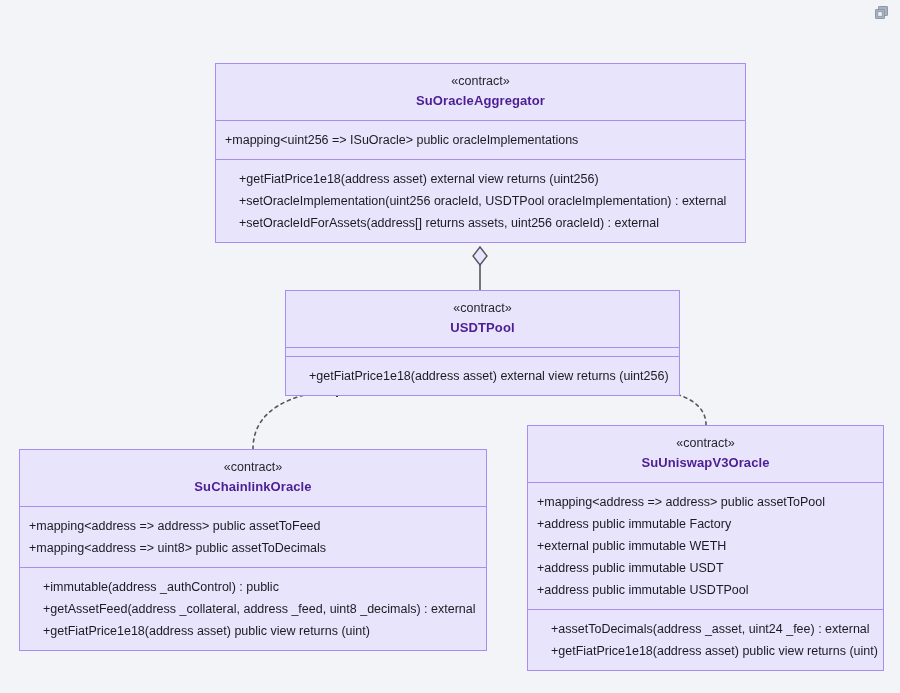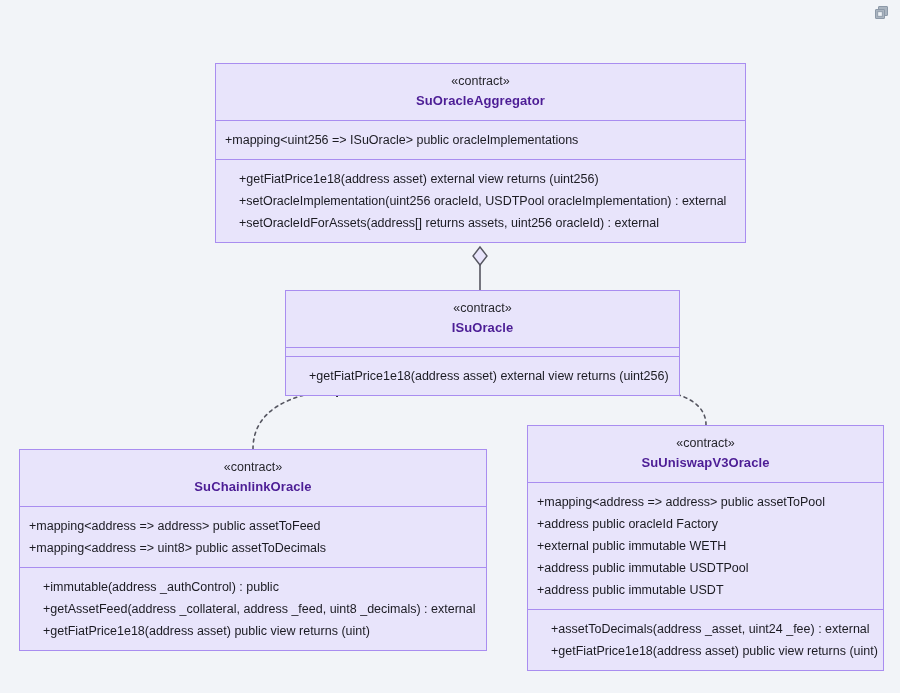--- a/index.html
+++ b/index.html
@@ -135,21 +135,21 @@
     <div class="node-section">
       <div class="member-row">+getFiatPrice1e18(address asset) external view returns (uint256)</div>
       <div class="member-row">+setOracleImplementation(uint256 oracleId, USDTPool oracleImplementation) : external</div>
       <div class="member-row">+setOracleIdForAssets(address[] returns assets, uint256 oracleId) : external</div>
     </div>
   </div>
 
   <div class="uml-node" id="node-isu-oracle" style="left:285px; top:290px; width:395px;">
     <div class="node-header">
       <div class="node-stereotype">«contract»</div>
-      <div class="node-name">ISuOracle</div>
+      <div class="node-name">USDTPool</div>
     </div>
     <div class="node-section empty"></div>
     <div class="node-section">
       <div class="member-row">+getFiatPrice1e18(address asset) external view returns (uint256)</div>
     </div>
   </div>
 
   <div class="uml-node" id="node-su-chainlink-oracle" style="left:19px; top:449px; width:468px;">
     <div class="node-header">
       <div class="node-stereotype">«contract»</div>
@@ -166,24 +166,24 @@
     </div>
   </div>
 
   <div class="uml-node" id="node-su-uniswap-v3-oracle" style="left:527px; top:425px; width:357px;">
     <div class="node-header">
       <div class="node-stereotype">«contract»</div>
       <div class="node-name">SuUniswapV3Oracle</div>
     </div>
     <div class="node-section">
       <div class="member-row">+mapping&lt;address =&gt; address&gt; public assetToPool</div>
-      <div class="member-row">+address public oracleId Factory</div>
+      <div class="member-row">+address public immutable Factory</div>
       <div class="member-row">+external public immutable WETH</div>
+      <div class="member-row">+address public immutable USDT</div>
       <div class="member-row">+address public immutable USDTPool</div>
-      <div class="member-row">+address public immutable USDT</div>
     </div>
     <div class="node-section">
       <div class="member-row">+assetToDecimals(address _asset, uint24 _fee) : external</div>
       <div class="member-row">+getFiatPrice1e18(address asset) public view returns (uint)</div>
     </div>
   </div>
 
   <div class="copy-icon-wrap">
     <span class="sr-only">Copy</span>
     <svg width="16" height="16" viewBox="0 0 16 16" xmlns="http://www.w3.org/2000/svg">

